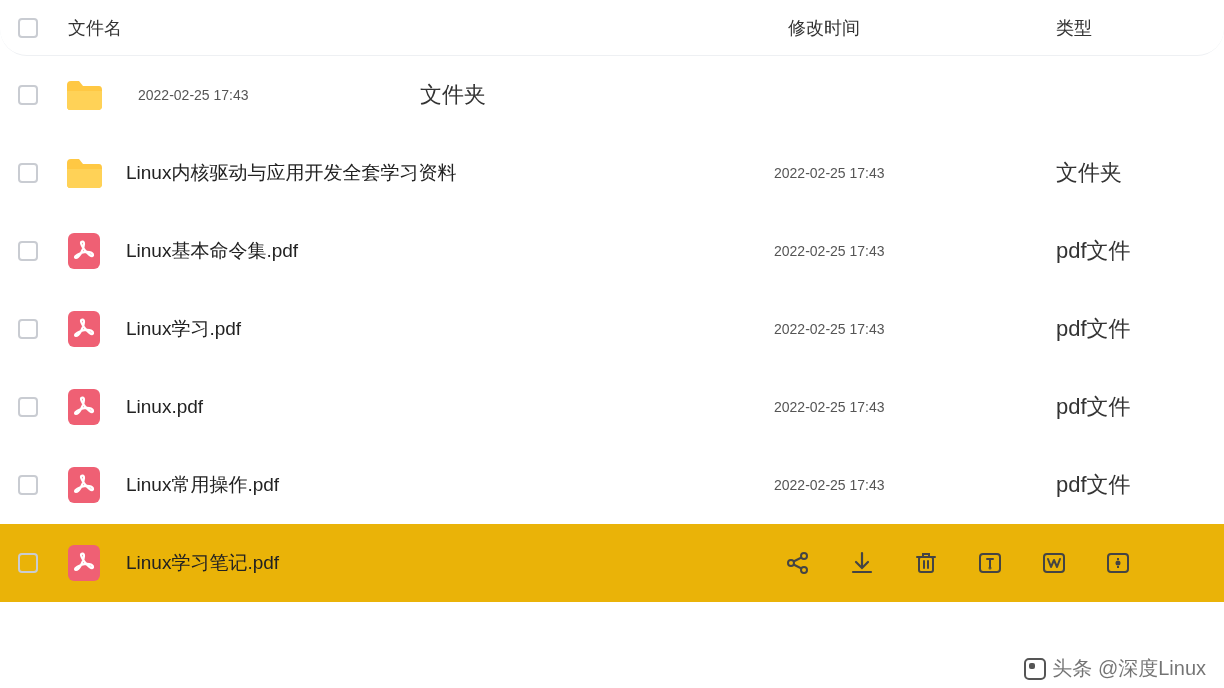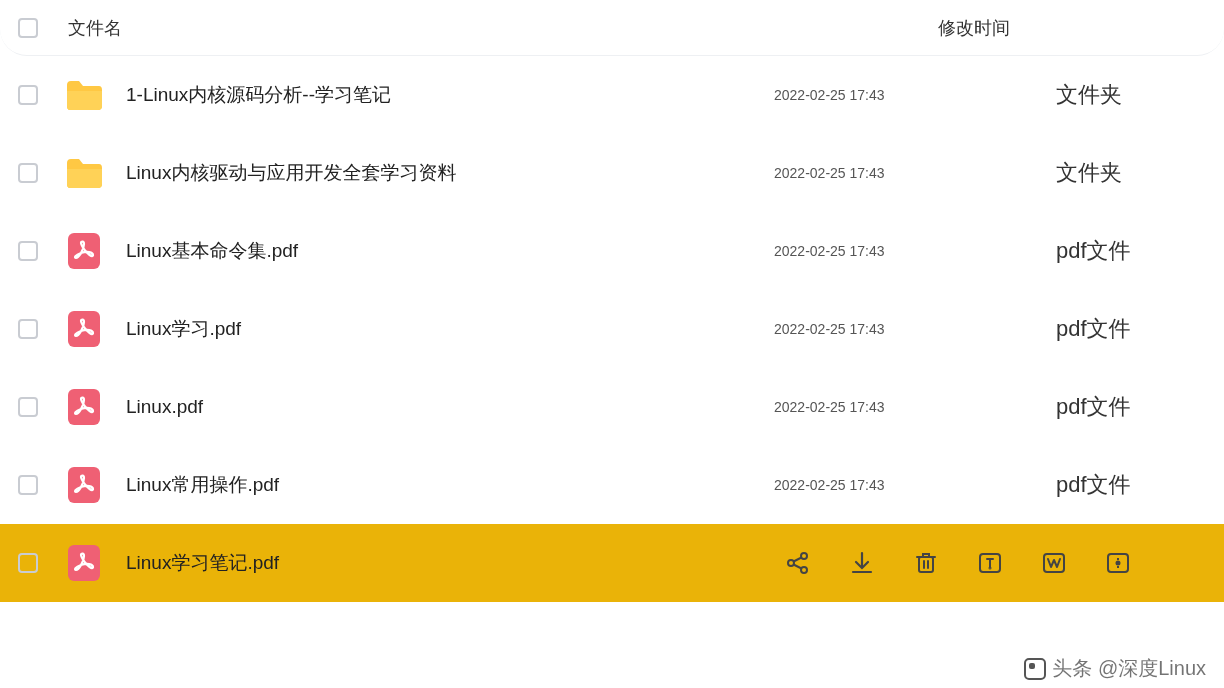--- a/index.html
+++ b/index.html
@@ -92,32 +92,32 @@
   top: 3px; left: 3px;
 }
 </style>
 </head>
 <body>
 
 <div class="header">
   <span class="chk"></span>
   <div class="col-name">文件名</div>
   <div class="col-time">修改时间</div>
+  <div class="col-type">类型</div>
 </div>
 
 <div id="rows">
     <div class="row">
       <span class="chk"></span>
       <span class="icon-wrap">
         <svg width="38" height="32" viewBox="0 0 38 32">
           <path d="M2 6 Q2 2 6 2 L14 2 L18 7 L34 7 Q37 7 37 11 L37 27 Q37 31 33 31 L5 31 Q2 31 2 27 Z" fill="#ffc843"></path>
           <path d="M2 12 L37 12 L37 27 Q37 31 33 31 L5 31 Q2 31 2 27 Z" fill="#ffd257"></path>
         </svg>
       </span>
-      <div class="filename">1-Linux内核源码分析--学习笔记</div>
       <div class="time">2022-02-25 17:43</div>
       <div class="type">文件夹</div>
     </div>
     <div class="row">
       <span class="chk"></span>
       <span class="icon-wrap">
         <svg width="38" height="32" viewBox="0 0 38 32">
           <path d="M2 6 Q2 2 6 2 L14 2 L18 7 L34 7 Q37 7 37 11 L37 27 Q37 31 33 31 L5 31 Q2 31 2 27 Z" fill="#ffc843"></path>
           <path d="M2 12 L37 12 L37 27 Q37 31 33 31 L5 31 Q2 31 2 27 Z" fill="#ffd257"></path>
         </svg>

